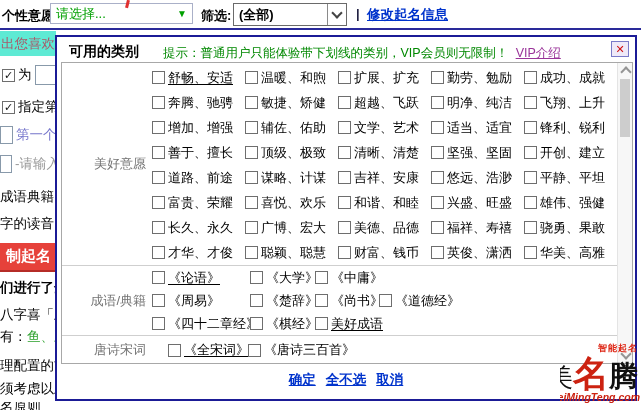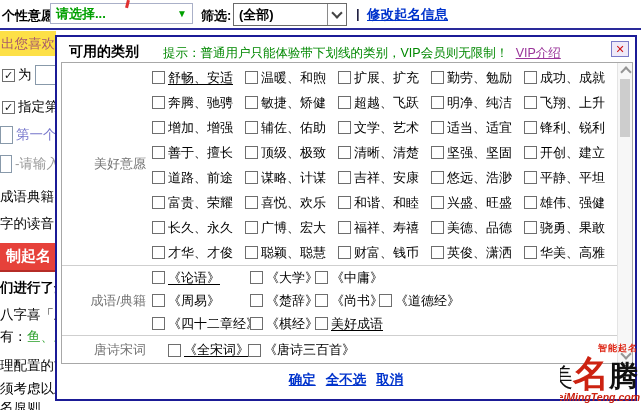--- a/index.html
+++ b/index.html
@@ -3,34 +3,34 @@
 <meta charset="utf-8">
 <style>
   html,body{margin:0;padding:0;}
   .screen{position:relative;width:641px;height:410px;background:#fff;overflow:hidden;
     font-family:"Liberation Sans","DejaVu Sans",sans-serif;font-size:13px;color:#000;}
   
   .topbar{position:absolute;left:0;top:0;width:641px;height:28px;background:#fff;}
   .tb-pref-label{position:absolute;left:2px;top:7px;font-weight:bold;}
   .dropdown{position:absolute;left:50px;top:3px;width:143px;height:21px;border:1px solid #aab0c8;
     background:#fff;display:flex;align-items:center;justify-content:space-between;padding:0 5px;box-sizing:border-box;cursor:pointer;}
-  .dd-value{color:#00a000;font-weight:bold;}
+  .dd-value{color:#00a000;font-weight:normal;}
   .dd-arrow{color:#00a000;font-size:10px;}
   .tb-filter-label{position:absolute;left:201px;top:7px;font-weight:bold;}
   .select{position:absolute;left:233px;top:3px;width:114px;height:23px;border:1px solid #6a6a6a;
     background:#fff;display:flex;align-items:stretch;box-sizing:border-box;cursor:pointer;font-weight:bold;}
   .sel-value{flex:1;line-height:21px;padding-left:5px;}
   .sel-btn{width:18px;border-left:1px solid #8a8a8a;display:flex;align-items:center;justify-content:center;background:#fff;}
   .chev{display:inline-block;width:6px;height:6px;border-right:2px solid #444;border-bottom:2px solid #444;transform:rotate(45deg);margin-top:-3px;}
   .tb-divider{position:absolute;left:356px;top:6px;font-weight:bold;color:#222244;}
   .tb-link{position:absolute;left:367px;top:6px;font-weight:bold;color:#0033cc;text-decoration:underline;cursor:pointer;font-size:13.5px;}
   .red-tick{position:absolute;left:126px;top:0;width:3px;height:8px;background:#e03030;transform:rotate(14deg);}
   .navline{position:absolute;left:0;top:28px;width:641px;height:2px;background:#2a2a9a;}
   
-  .pink-banner{position:absolute;left:0;top:31px;width:55px;height:25px;background:#fde047;
+  .pink-banner{position:absolute;left:0;top:31px;width:55px;height:25px;background:#5eead4;
     color:#a85a6a;line-height:25px;padding-left:1px;white-space:nowrap;overflow:hidden;font-size:13.5px;}
   .bg-row{position:absolute;left:0;width:55px;white-space:nowrap;overflow:hidden;display:flex;align-items:center;gap:3px;font-size:13.5px;}
   .cb{display:inline-block;width:13px;height:13px;border:1px solid #6e6e6e;background:#fff;box-sizing:border-box;
     flex:0 0 auto;font-size:11px;line-height:10px;text-align:center;color:#111;}
   .bg-input{display:inline-block;background:#fff;border:1px solid #8899aa;box-sizing:border-box;flex:0 0 auto;}
   .bg-btn{position:absolute;left:0;top:243px;width:56px;height:27px;background:#e6413a;border-bottom:2px solid #b52c27;
     color:#fff;font-weight:bold;font-size:15px;line-height:26px;padding-left:6px;white-space:nowrap;overflow:hidden;cursor:pointer;}
   .t-purple{color:#7777cc;}
   .t-gray{color:#999;}
   .t-green{color:#2aa02a;}
@@ -304,25 +304,25 @@
                 <label class="item">
                   <span class="cb"></span>
                   <span class="item-text">长久、永久</span>
                 </label>
                 <label class="item">
                   <span class="cb"></span>
                   <span class="item-text">广博、宏大</span>
                 </label>
                 <label class="item">
                   <span class="cb"></span>
+                  <span class="item-text">美德、品德</span>
+                </label>
+                <label class="item">
+                  <span class="cb"></span>
                   <span class="item-text">福祥、寿禧</span>
-                </label>
-                <label class="item">
-                  <span class="cb"></span>
-                  <span class="item-text">美德、品德</span>
                 </label>
                 <label class="item">
                   <span class="cb"></span>
                   <span class="item-text">骁勇、果敢</span>
                 </label>
               </div>
               <div class="sec-row">
                 <label class="item">
                   <span class="cb"></span>
                   <span class="item-text">才华、才俊</span>

